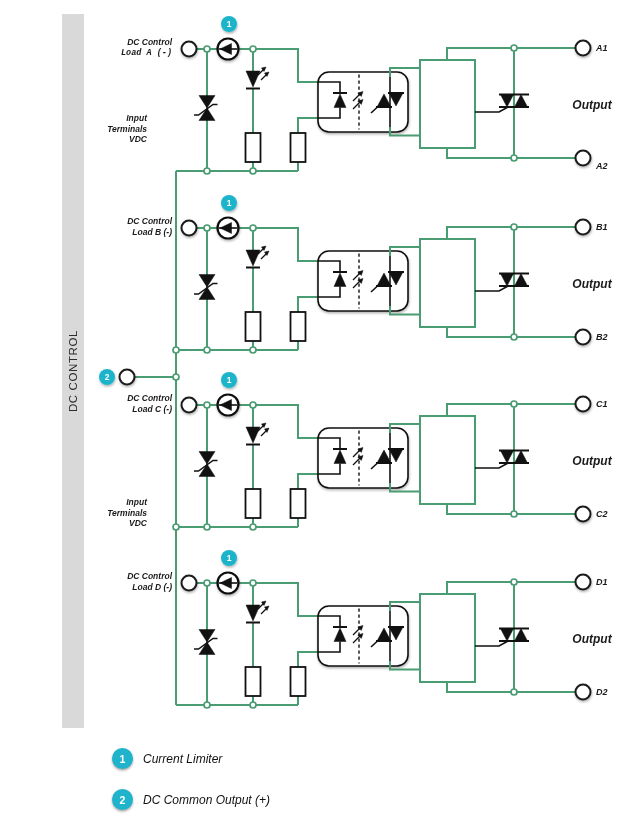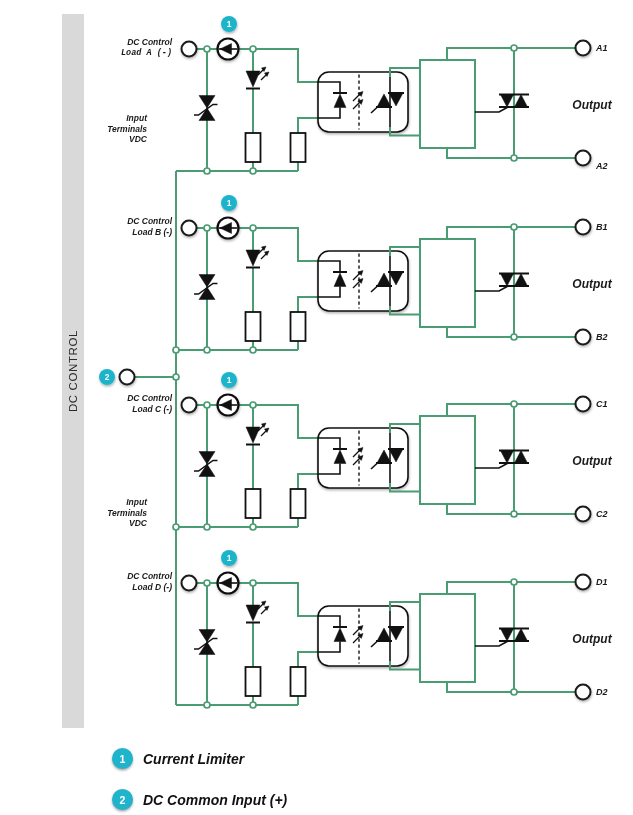--- a/index.html
+++ b/index.html
@@ -21,21 +21,21 @@
   .note  { font-size:8.5px; line-height:10.5px; text-align:right; width:120px;margin-top:13px; }
   .out   { font-size:12px; line-height:10px; width:60px; text-align:center; }
   .term  { font-size:9px; line-height:12px; }
   .legend-row { position:absolute; display:flex; align-items:center; }
   .lbadge {
     width:21px; height:21px; border-radius:50%; color:#fff;
     font-weight:bold; font-size:10.5px; font-style:normal;
     display:flex; align-items:center; justify-content:center;
     box-shadow:0 1.5px 2.5px rgba(0,0,0,.35);
   }
-  .legend-label { font-size:14px; font-weight:bold; font-style:italic; color:#111; margin-left:10px; }
+  .legend-label { font-size:12px; font-weight:normal; font-style:italic; color:#111; margin-left:10px; }
 </style>
 </head>
 <body>
 
 <div class="canvas">
 
   <div class="bar">
     <span>DC CONTROL</span>
   </div>
 
@@ -383,16 +383,16 @@
       <div class="lbl term" style="left:596px; top:576px;">D1</div>
       <div class="lbl term" style="left:596px; top:686px;">D2</div>
     </div>
 
   <div class="legend-row" style="left:112px; top:748px;">
     <div class="lbadge" style="background: rgb(31, 180, 203);">1</div>
     <div class="legend-label">Current Limiter</div>
   </div>
   <div class="legend-row" style="left:112px; top:789px;">
     <div class="lbadge" style="background: rgb(31, 180, 203);">2</div>
-    <div class="legend-label">DC Common Input (+)</div>
+    <div class="legend-label">DC Common Output (+)</div>
   </div>
 
 </div>
 
 </body></html>

